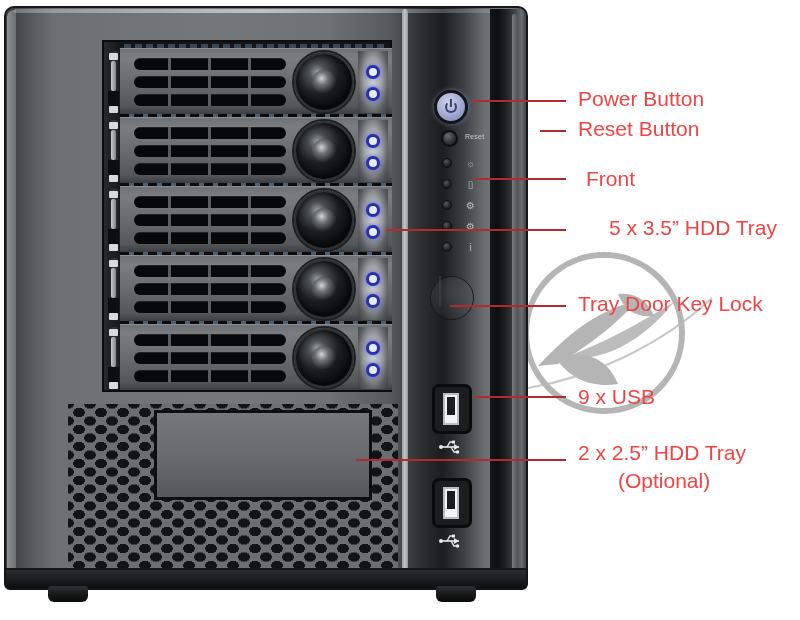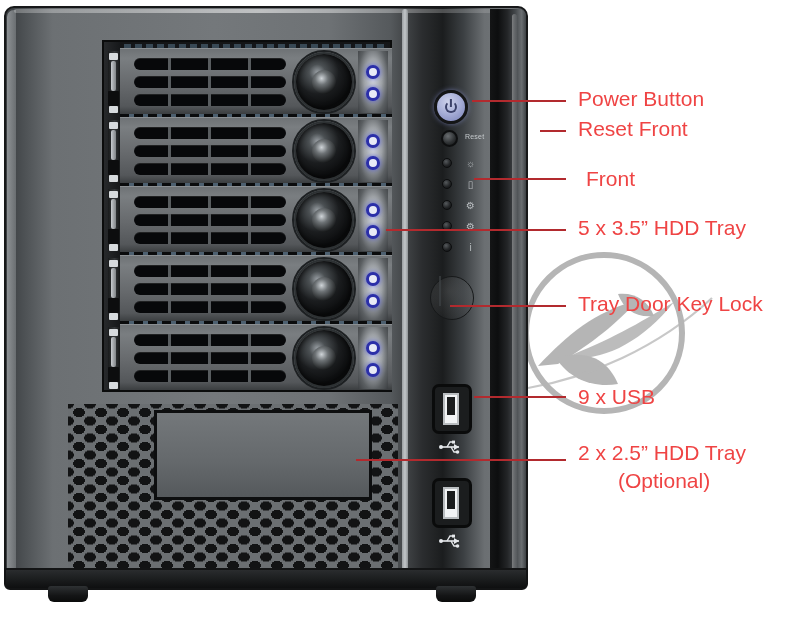--- a/index.html
+++ b/index.html
@@ -480,25 +480,25 @@
         <path d="M13 7 L16 12 h3" stroke="#e6e9ec" stroke-width="1.4" fill="none"></path>
         <circle cx="19.5" cy="12" r="1.8" fill="#e6e9ec"></circle>
       </svg>
     </div>
   </div>
 
   <div id="callouts">
       <div class="lead" style="left: 472px; top: 100px; width: 94px; background: rgb(178, 42, 46);"></div>
       <div class="label" style="left: 578px; top: 86px;">Power Button</div>
       <div class="lead" style="left: 540px; top: 130px; width: 26px; background: rgb(178, 42, 46);"></div>
-      <div class="label" style="left: 578px; top: 116px;">Reset Front</div>
+      <div class="label" style="left: 578px; top: 116px;">Reset Button</div>
       <div class="lead" style="left: 474px; top: 178px; width: 92px; background: rgb(178, 42, 46);"></div>
       <div class="label" style="left: 586px; top: 166px;">Front</div>
       <div class="lead" style="left: 386px; top: 229px; width: 180px; background: rgb(178, 42, 46);"></div>
-      <div class="label" style="left: 578px; top: 215px;">5 x 3.5” HDD Tray</div>
+      <div class="label" style="left: 609px; top: 215px;">5 x 3.5” HDD Tray</div>
       <div class="lead" style="left: 450px; top: 305px; width: 116px; background: rgb(178, 42, 46);"></div>
       <div class="label" style="left: 578px; top: 291px;">Tray Door Key Lock</div>
       <div class="lead" style="left: 474px; top: 396px; width: 92px; background: rgb(178, 42, 46);"></div>
       <div class="label" style="left: 578px; top: 384px;">9 x USB</div>
       <div class="lead" style="left: 356px; top: 459px; width: 210px; background: rgb(178, 42, 46);"></div>
       <div class="label" style="left: 578px; top: 440px;">2 x 2.5” HDD Tray</div>
       <div class="label sub" style="left: 618px; top: 468px; text-align: center;">(Optional)</div>
     </div>
 
 </div>

